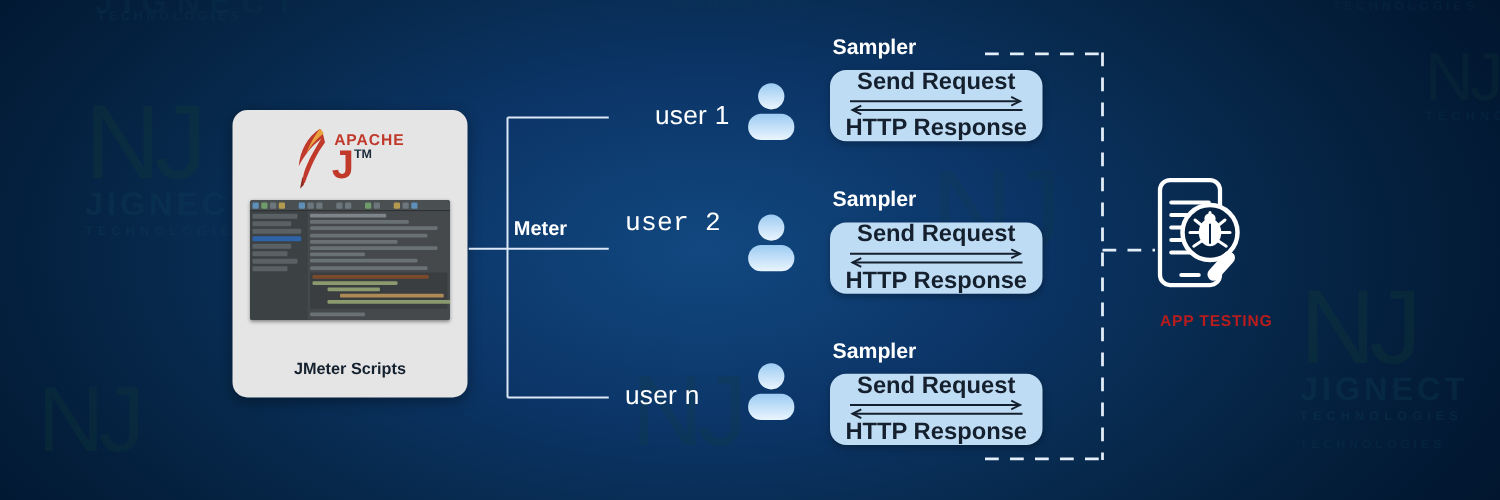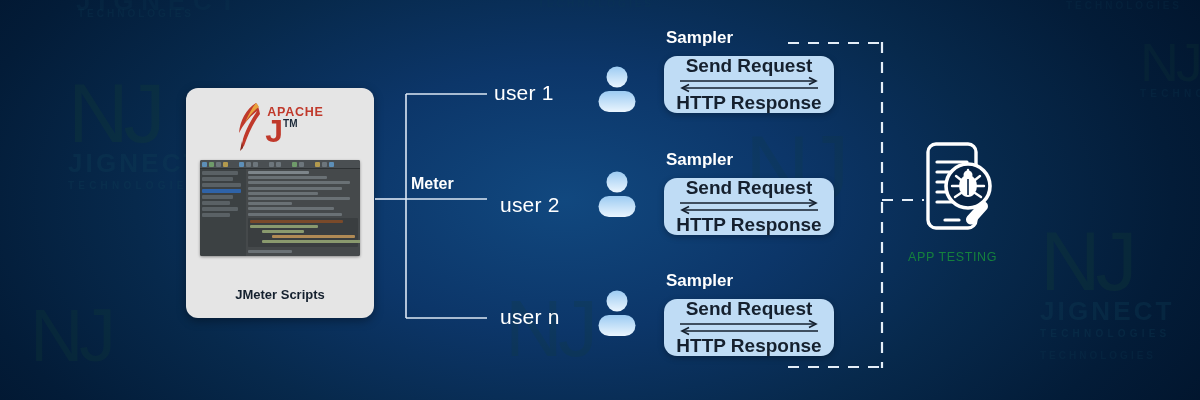--- a/index.html
+++ b/index.html
@@ -162,22 +162,22 @@
   .sampler-box .resp {
     font-size: 19px; font-weight: 700; color: #15202e;
     line-height: 1.05;
   }
   .sampler-arrows { width: 138px; height: 15px; margin: 1px 0; }
 
   
   #app-testing-icon { position: absolute; left: 918px; top: 140px; width: 86px; height: 98px; }
   #app-testing-label {
     position: absolute; left: 908px; top: 250px; width: 110px;
-    text-align: left;
-    font-size: 12.5px; font-weight: 400; color: #15803d; letter-spacing: .05em;
+    text-align: right;
+    font-size: 12.5px; font-weight: 700; color: #b91c1c; letter-spacing: .05em;
   }
 
   svg { display: block; overflow: visible; }
 </style>
 </head>
 <body>
 
 <div id="stage">
   <div id="bg-base"></div>
   <div id="bg-grad"></div>
@@ -289,33 +289,33 @@
     <g stroke="#dce8f5" stroke-width="1.6" fill="none">
       <line x1="375" y1="199" x2="406" y2="199"></line>
       <line x1="406" y1="94" x2="406" y2="318"></line>
       <line x1="406" y1="94" x2="487" y2="94"></line>
       <line x1="406" y1="199" x2="487" y2="199"></line>
       <line x1="406" y1="318" x2="487" y2="318"></line>
     </g>
   </svg>
   <div id="create-label">Meter</div>
 
-  <div class="user-label" style="left:494px; top:81px;">user 1</div>
+  <div class="user-label" style="left:524px; top:81px;">user 1</div>
   <svg class="user-icon" style="left:596px; top:66px;" viewBox="0 0 42 46">
     <defs>
         <linearGradient id="ug1" x1="0" y1="0" x2="0" y2="1">
       <stop offset="0" stop-color="#9ccbf2"></stop>
           <stop offset="1" stop-color="#eaf5fe"></stop>
     </linearGradient>
       </defs>
     <circle cx="21" cy="11" r="10.5" fill="url(#ug1)"></circle>
     <rect x="2.5" y="25" width="37" height="21" rx="10.5" fill="url(#ug1)"></rect>
   </svg>
 
-  <div class="user-label" style="left:500px; top:193px;">user 2</div>
+  <div class="user-label" style="left:500px; top:168px;font-family:Liberation Mono, monospace;">user 2</div>
   <svg class="user-icon" style="left:596px; top:171px;" viewBox="0 0 42 46">
     <defs>
         <linearGradient id="ug2" x1="0" y1="0" x2="0" y2="1">
       <stop offset="0" stop-color="#9ccbf2"></stop>
           <stop offset="1" stop-color="#eaf5fe"></stop>
     </linearGradient>
       </defs>
     <circle cx="21" cy="11" r="10.5" fill="url(#ug2)"></circle>
     <rect x="2.5" y="25" width="37" height="21" rx="10.5" fill="url(#ug2)"></rect>
   </svg>

